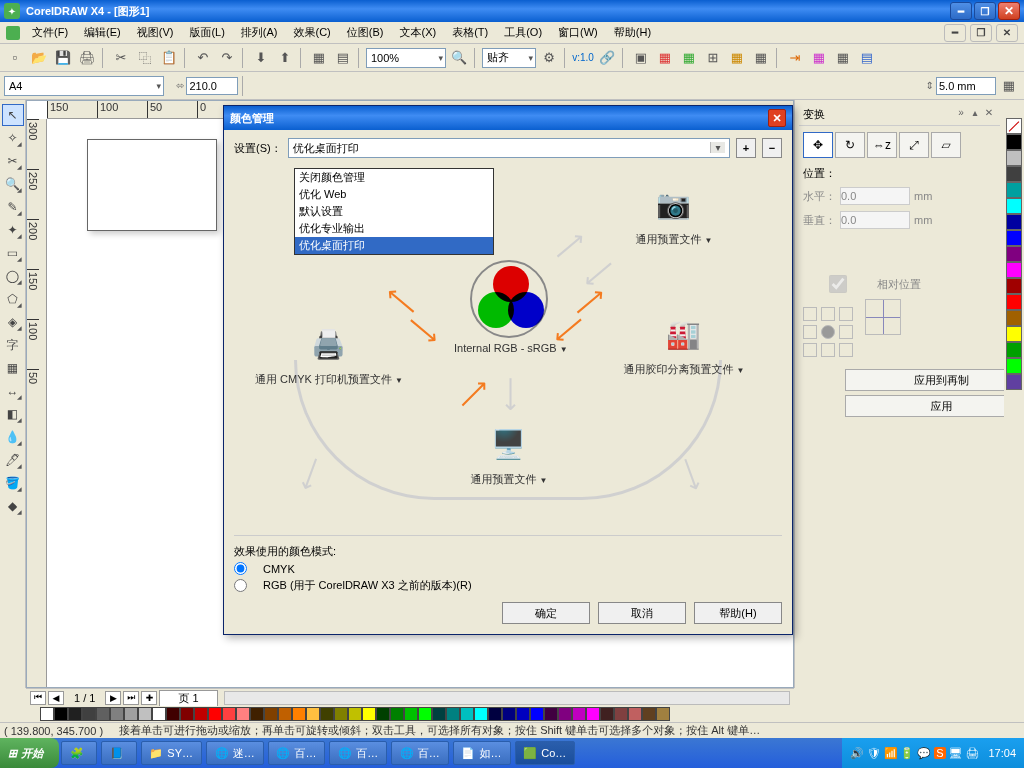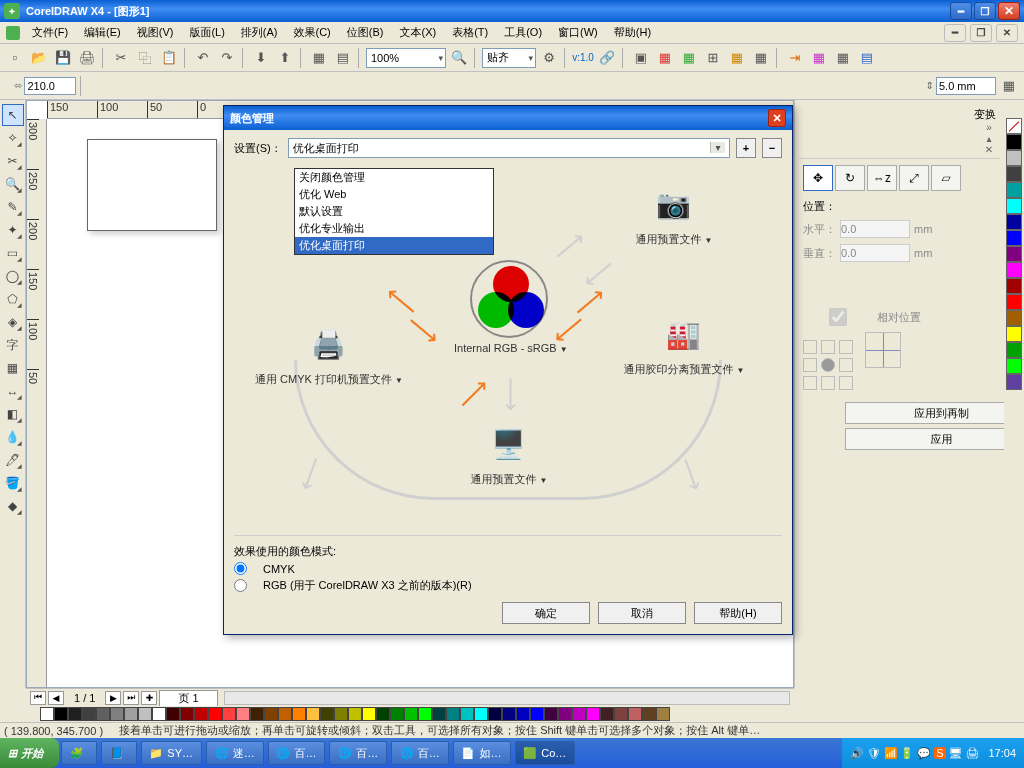--- a/index.html
+++ b/index.html
@@ -37,21 +37,21 @@
 .tool .fly { position:absolute; right:1px; bottom:1px; font-size:6px; color:#555; }
 
 .canvas-area { flex:1; position:relative; background:#fff; border:1px solid #9ab; overflow:hidden; }
 .ruler-h { position:absolute; top:0; left:20px; right:0; height:18px; background:#ece9d8; border-bottom:1px solid #999; font-size:9px; color:#333; display:flex; }
 .ruler-v { position:absolute; top:18px; left:0; bottom:0; width:20px; background:#ece9d8; border-right:1px solid #999; font-size:9px; color:#333; }
 .ruler-tick { border-left:1px solid #333; padding-left:2px; flex:0 0 50px; }
 .ruler-vtick { border-top:1px solid #333; padding-top:2px; height:50px; writing-mode:vertical-rl; }
 .page { position:absolute; left:60px; top:38px; width:130px; height:92px; background:#fff; box-shadow:3px 3px 6px rgba(0,0,0,.2); border:1px solid #666; }
 
 .docker { width:210px; background:#ece9d8; border-left:1px solid #c0c0c0; padding:4px; }
-.docker-title { background:#ece9d8; padding:3px 4px; display:flex; align-items:flex-end; border-bottom:1px solid #ccc;flex-direction:column; }
+.docker-title { background:#ece9d8; padding:3px 4px; display:flex; align-items:flex-start; border-bottom:1px solid #ccc; }
 .docker-title .t { flex:1; }
 .docker-title .i { width:14px; text-align:center; color:#666; font-size:10px; }
 .docker-body { padding:6px 4px; }
 .dk-row { display:flex; align-items:center; gap:4px; margin-bottom:6px; color:#888; }
 .dk-row input { width:70px; height:18px; border:1px solid #ccc; background:#f5f5f5; color:#888; }
 .dk-btns { display:flex; gap:2px; margin-bottom:8px; }
 .dk-bt { width:30px; height:26px; border:1px solid #aaa; background:#f4f4f0; display:flex; align-items:center; justify-content:center; font-size:12px; }
 .dk-bt.sel { background:#fff; border-color:#3169c6; }
 .dk-grid { display:grid; grid-template-columns:repeat(3,14px); gap:4px; margin:8px 0; }
 .dk-cell { width:14px; height:14px; border:1px solid #bbb; }
@@ -199,20 +199,23 @@
   <div class="tb-btn" style="color:#c80">▦</div>
   <div class="tb-btn">▦</div>
   <div class="tb-sep"></div>
   <div class="tb-btn" style="color:#d60">⇥</div>
   <div class="tb-btn" style="color:#c3c">▦</div>
   <div class="tb-btn">▦</div>
   <div class="tb-btn" style="color:#36c">▤</div>
 </div>
 
 <div class="toolbar">
+  <div class="tb-combo" style="width:160px">
+      <span>A4</span>
+    </div>
   <span style="width:8px"></span>
   <span style="color:#666;font-size:10px">⬄</span>
   <div class="tb-spin">
       <input value="210.0" style="">
     </div>
   <div class="tb-sep"></div>
   <span style="margin-left:auto"></span>
   <span style="color:#666;font-size:10px">⇕</span>
   <div class="tb-spin">
       <input style="width: 60px;" value="5.0 mm">

